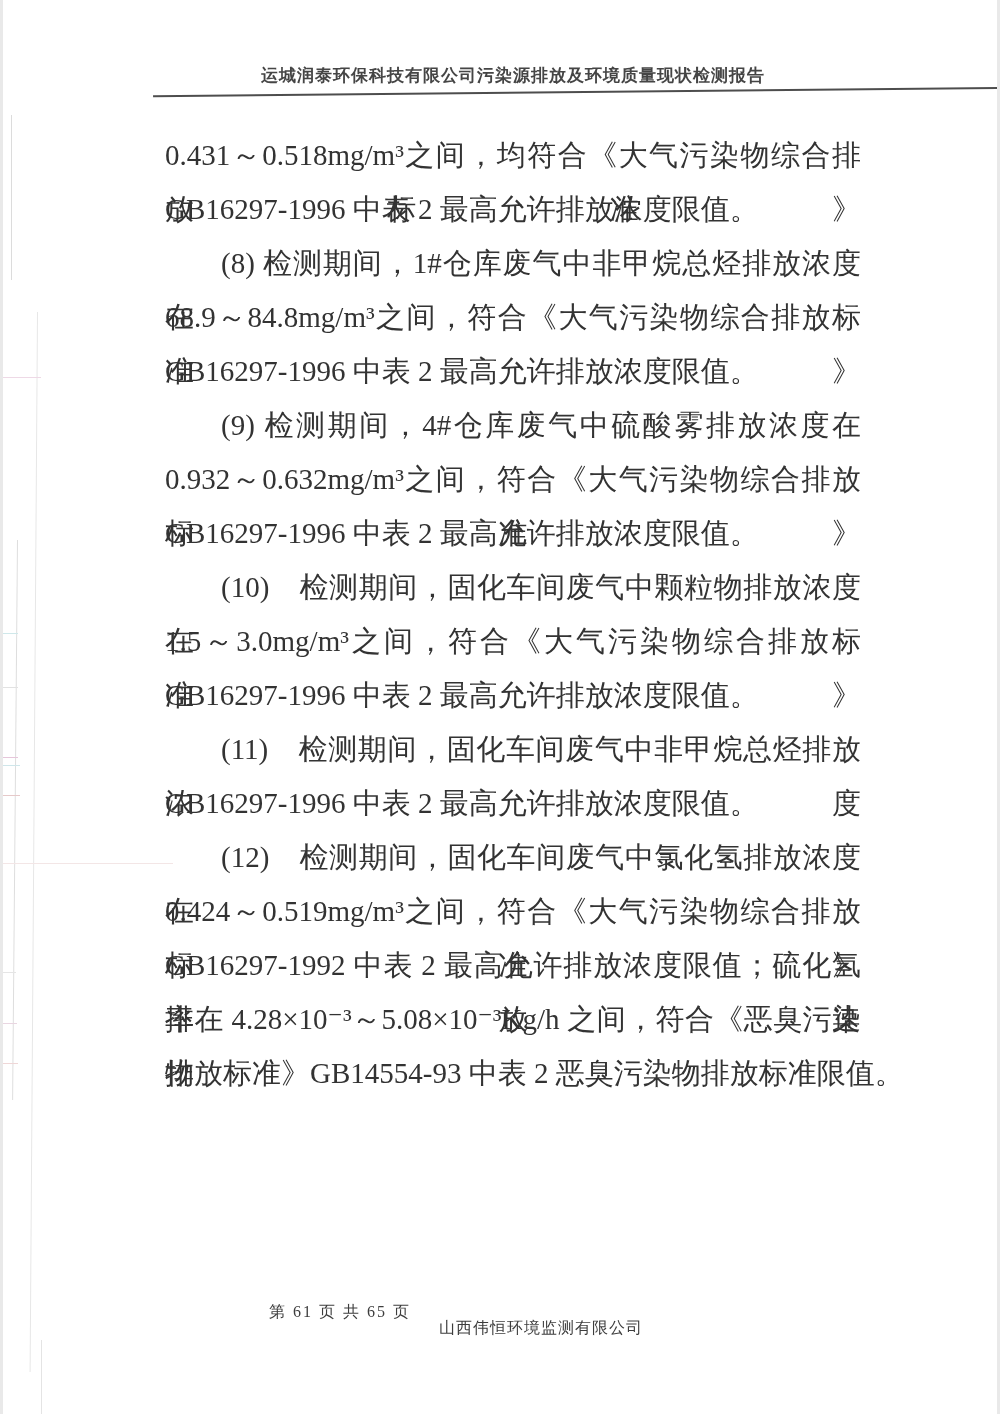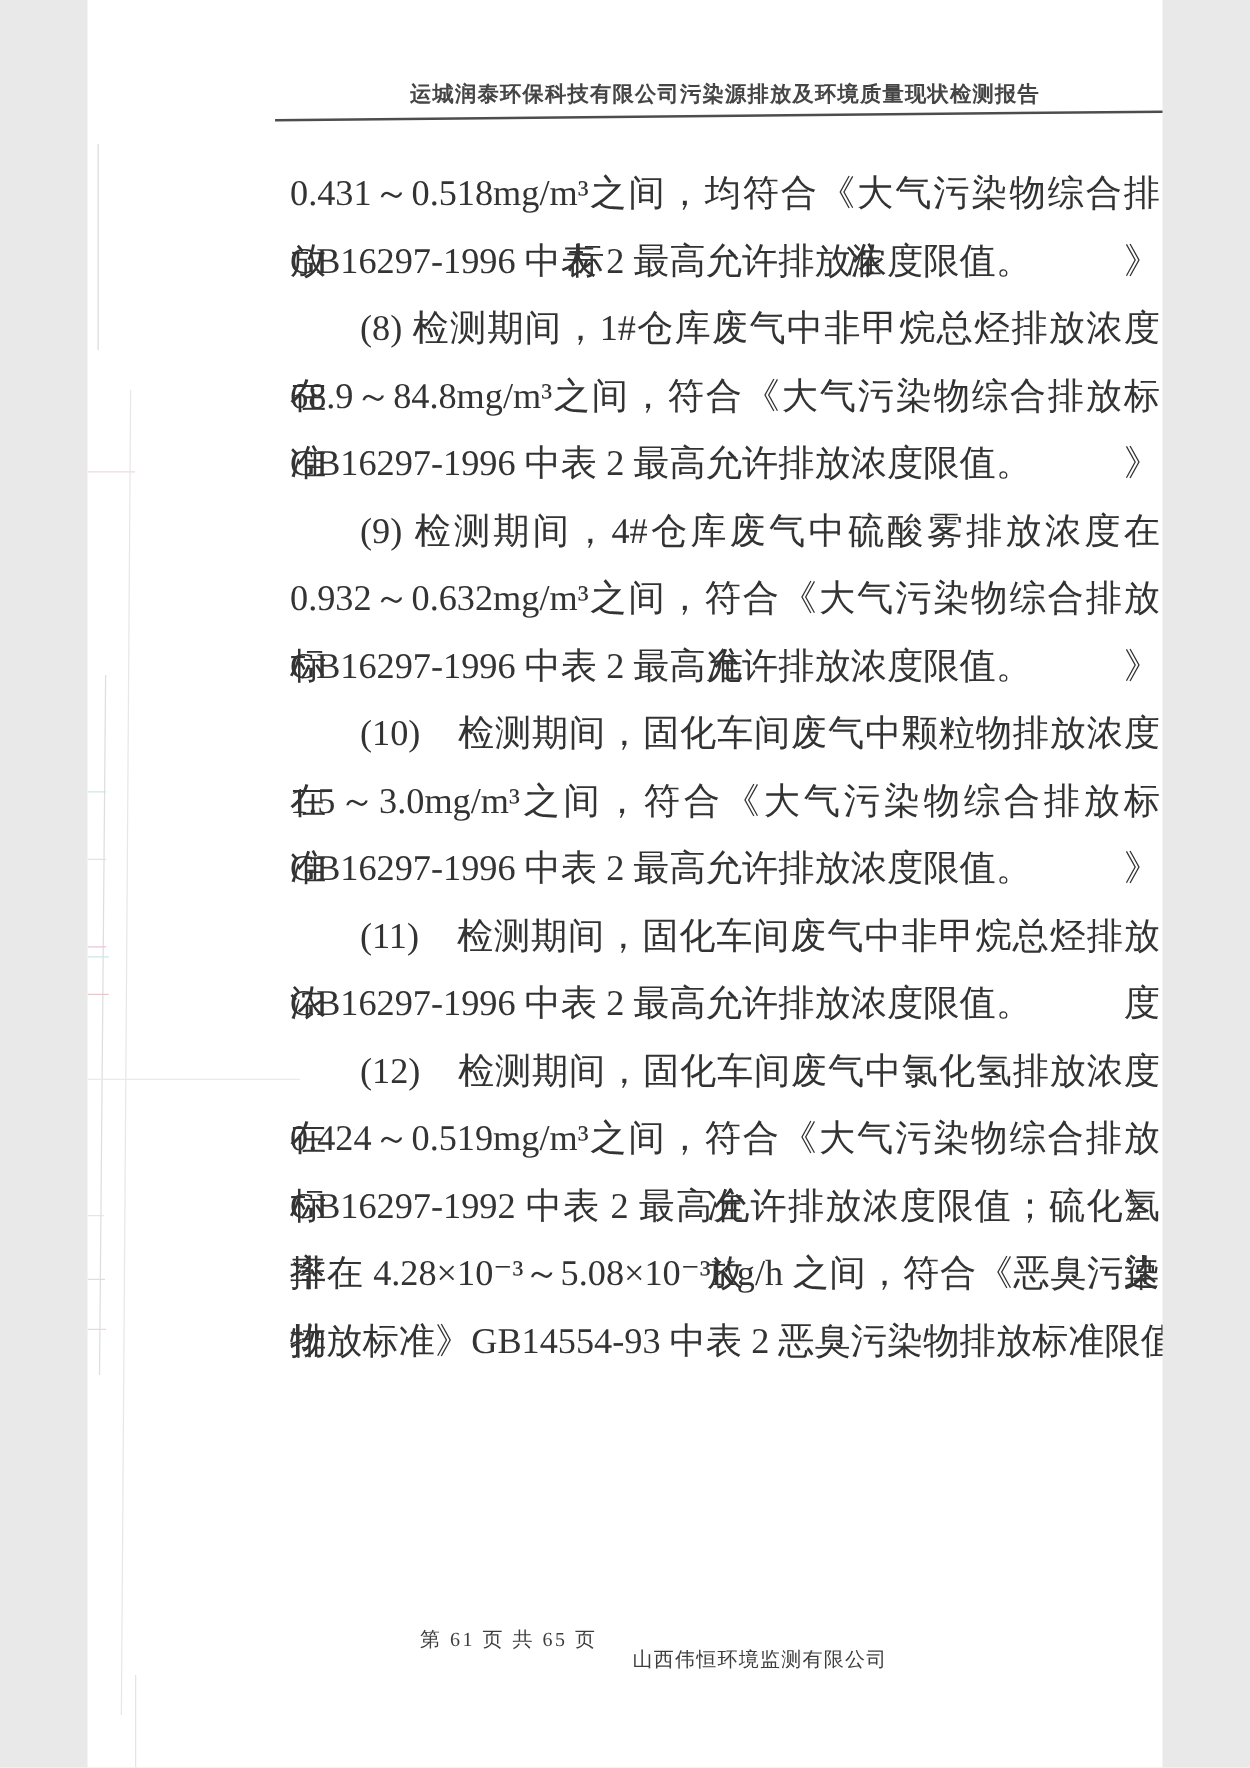--- a/index.html
+++ b/index.html
@@ -1,18 +1,18 @@
 <!DOCTYPE html>
 <html style="--ink: #333333; --header_ink: #454545; --footer_ink: #3d3d3d; --rule: #4d4d4d;"><head>
 <meta charset="utf-8">
 <style>
   html,body{margin:0;padding:0;background:#e9e9e9;}
   #page{
     position:relative;
-    width:860px;height:1414px;
+    width:994px;height:1414px;
     margin:0 auto;
     background:#ffffff;
     overflow:hidden;
     font-family:"Liberation Serif","DejaVu Serif",serif;
     color:var(--ink,#333333);
   }
   
   #header-title{
     position:absolute;left:150px;top:64px;width:720px;
     text-align:center;

